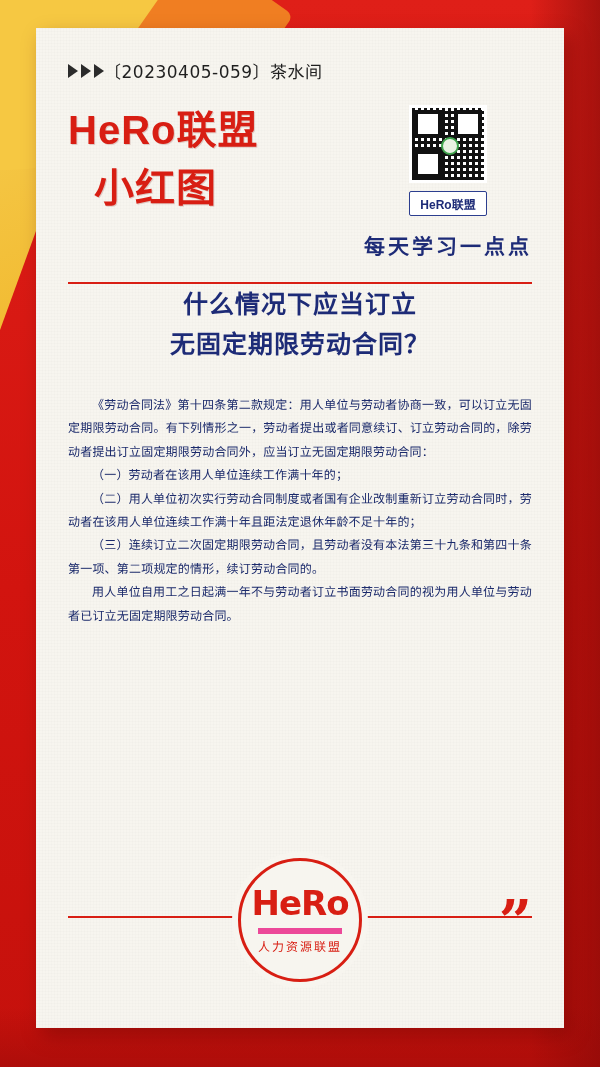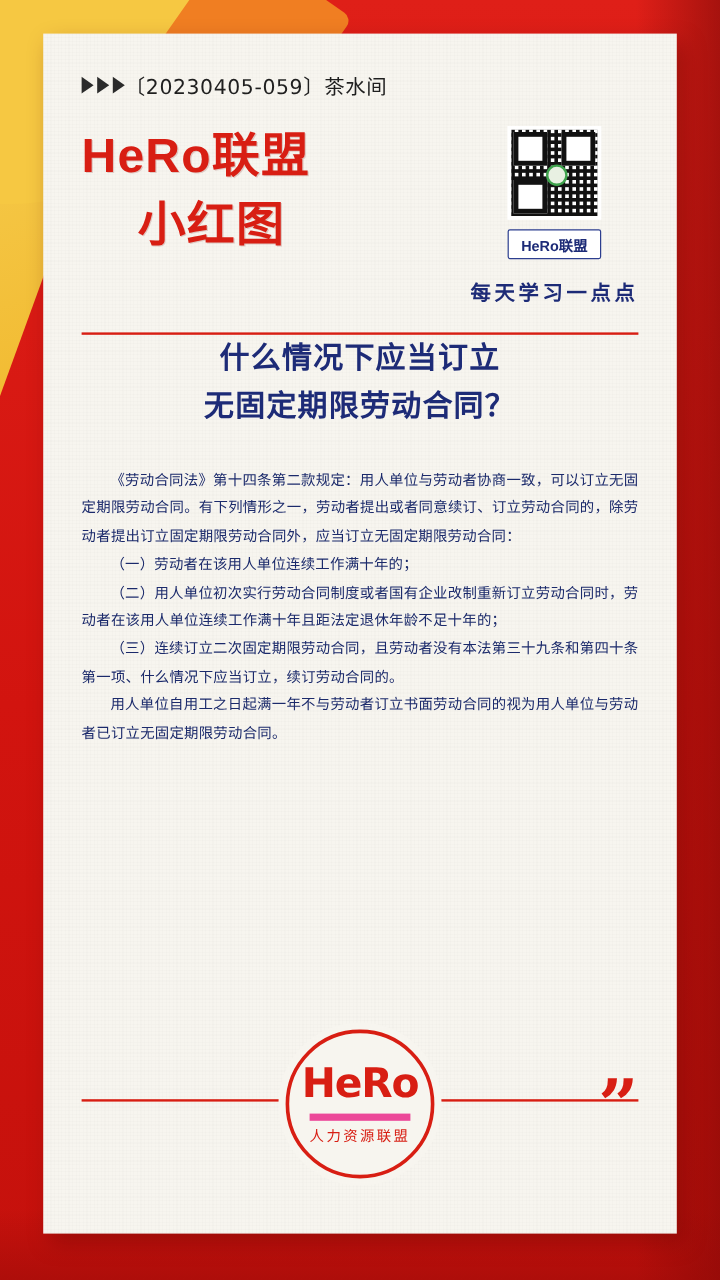--- a/index.html
+++ b/index.html
@@ -127,21 +127,20 @@
   .brand-title {
     color: #d81e13;
     font-weight: bold;
     font-size: 40px;
     line-height: 1.45;
     letter-spacing: 1px;
     text-shadow: 1px 1px 0 rgba(120,10,6,0.18);
   }
   .brand-title .line2 {
     padding-left: 26px;
-    text-align: center;
   }
   .brand-right {
     text-align: center;
     padding-top: 4px;
   }
   .qr {
     width: 72px;
     height: 72px;
     margin: 0 auto;
     background-color: #fff;
@@ -190,21 +189,21 @@
     border: 1px solid #2c3e8f;
     color: #1d2b77;
     font-size: 12px;
     background: #fff;
     border-radius: 2px;
     font-weight: bold;
   }
   .slogan {
     margin-top: 14px;
     color: #1d2b77;
-    font-size: 17px;
+    font-size: 21px;
     font-weight: bold;
     letter-spacing: 3px;
     text-align: left;
   }
 
   
   .divider {
     margin-top: 22px;
     height: 2px;
     background: #d81e13;
@@ -342,21 +341,21 @@
 
     <div class="question">
       <div>什么情况下应当订立</div>
       <div>无固定期限劳动合同？</div>
     </div>
 
     <div class="body-text">
       <p>《劳动合同法》第十四条第二款规定：用人单位与劳动者协商一致，可以订立无固定期限劳动合同。有下列情形之一，劳动者提出或者同意续订、订立劳动合同的，除劳动者提出订立固定期限劳动合同外，应当订立无固定期限劳动合同：</p>
       <p>（一）劳动者在该用人单位连续工作满十年的；</p>
       <p>（二）用人单位初次实行劳动合同制度或者国有企业改制重新订立劳动合同时，劳动者在该用人单位连续工作满十年且距法定退休年龄不足十年的；</p>
-      <p>（三）连续订立二次固定期限劳动合同，且劳动者没有本法第三十九条和第四十条第一项、什么情况下应当订立，续订劳动合同的。</p>
+      <p>（三）连续订立二次固定期限劳动合同，且劳动者没有本法第三十九条和第四十条第一项、第二项规定的情形，续订劳动合同的。</p>
       <p>用人单位自用工之日起满一年不与劳动者订立书面劳动合同的视为用人单位与劳动者已订立无固定期限劳动合同。</p>
     </div>
 
     <div class="footer">
       <div class="footer-rule"></div>
       <div class="logo-wrap">
         <div class="logo-circle">
           <div class="logo-main">HeRo</div>
           <div class="logo-sub">人力资源联盟</div>
         </div>

